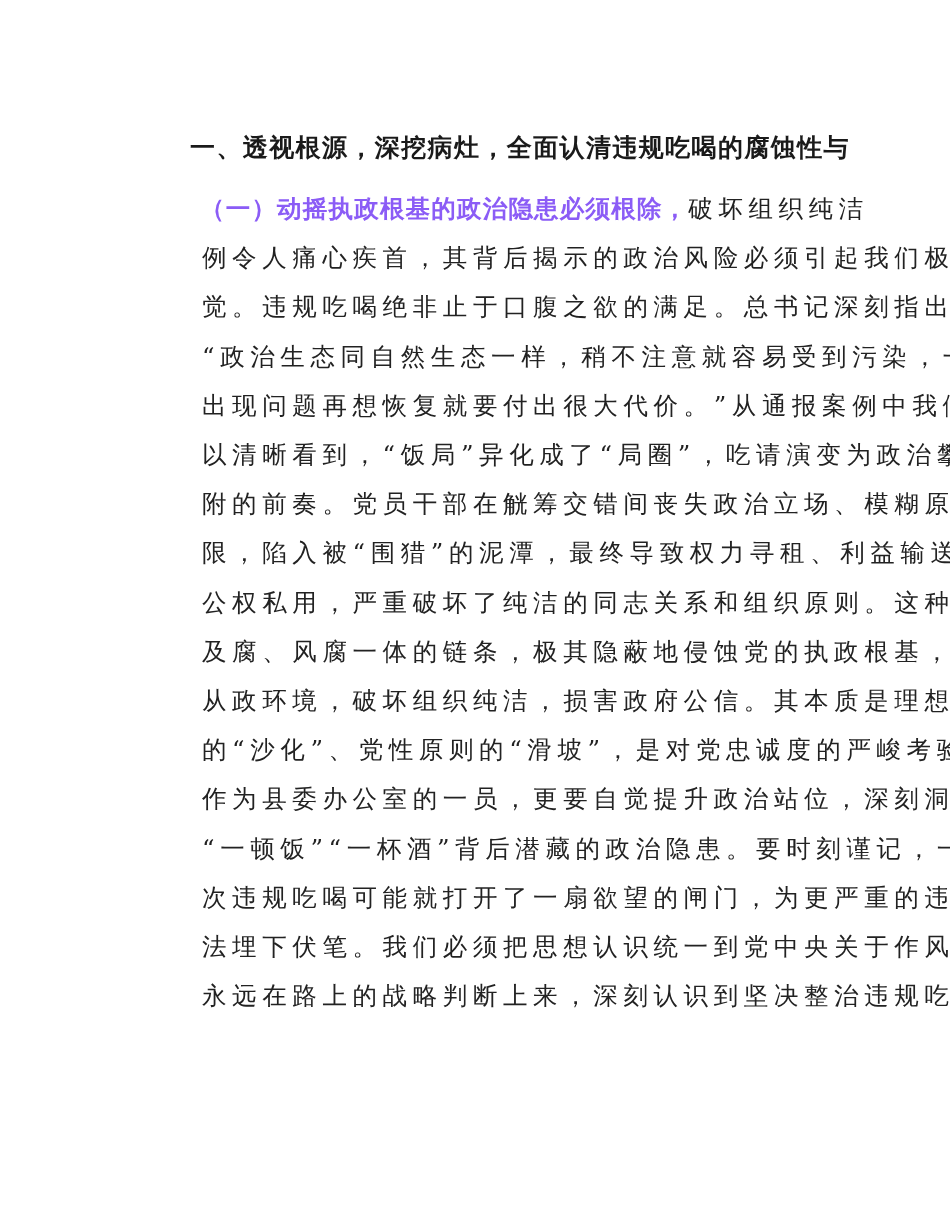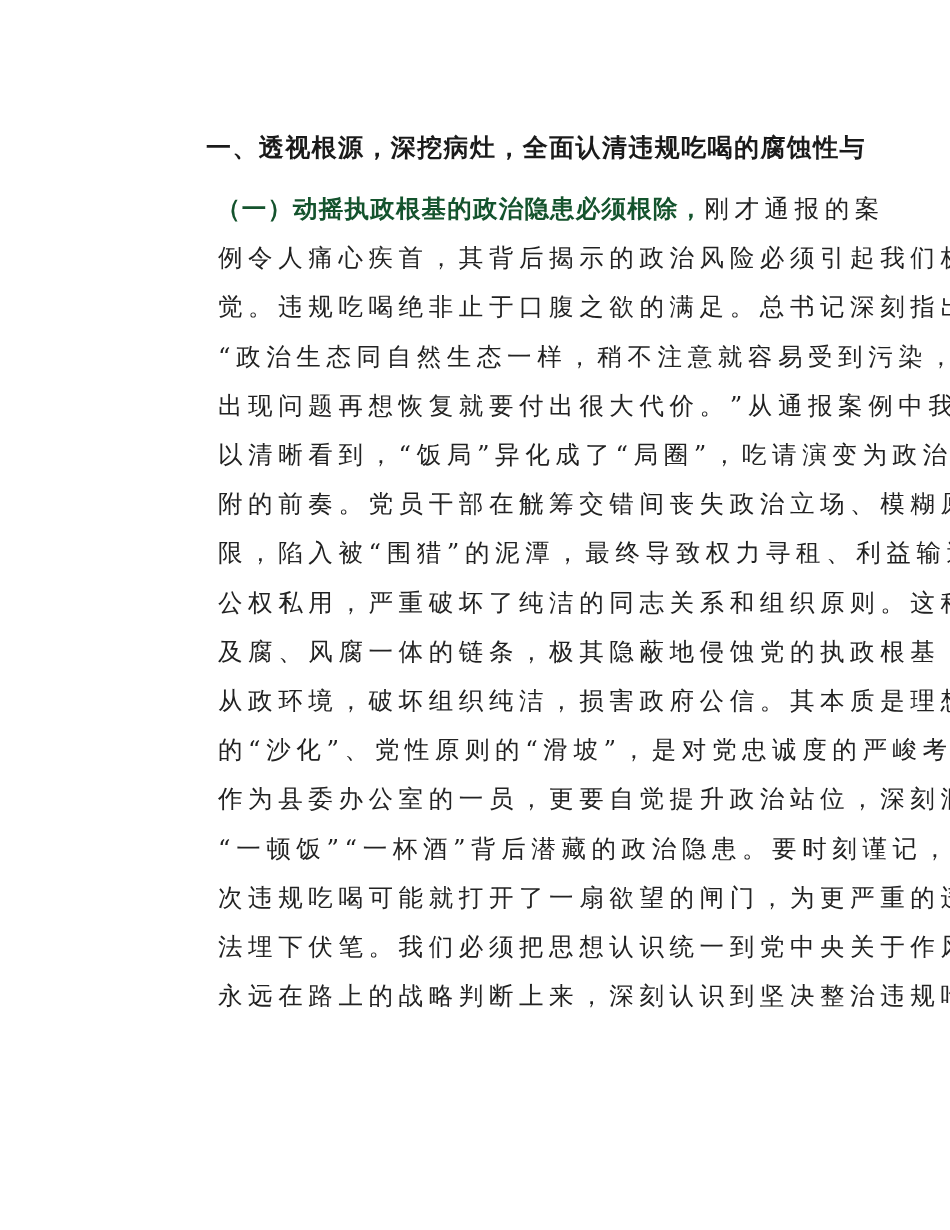--- a/index.html
+++ b/index.html
@@ -8,21 +8,21 @@
       background: #ffffff;
     }
     body {
       width: 950px;
       height: 1230px;
       position: relative;
       overflow: hidden;
     }
     .page {
       position: absolute;
-      left: 158px;
+      left: 142px;
       top: 124px;
       width: 670px;
       color: #1a1a1a;
     }
     .heading {
       font-family: "DejaVu Sans", "Liberation Sans", sans-serif;
       font-weight: 600;
       font-size: 25px;
       line-height: 48px;
       letter-spacing: 1.4px;
@@ -38,21 +38,21 @@
       text-indent: 60px;
       margin: 0;
       text-align: justify;
       font-weight: 300;
       color: #222;
     }
     .lead {
       font-family: Liberation Sans, sans-serif;
       font-weight: 700;
       letter-spacing: 1.2px;
-      color: #14532d;
+      color: #8b5cf6;
     }
     .line {
       display: block;
       white-space: nowrap;
     }
     .para .line:first-child,
     .heading .line:first-child {
       text-indent: 0;
     }
     .indent {
@@ -67,21 +67,21 @@
 </head>
 <body>
 
 <div class="page">
 
   <div class="heading">
     <span class="line"><span class="indent"></span><span>一、透视根源，深挖病灶，全面认清违规吃喝的腐蚀性与</span></span>
   </div>
 
   <div class="para">
-    <span class="line"><span class="indent-lg"></span><span class="lead">（一）动摇执政根基的政治隐患必须根除，</span><span>刚才通报的案</span></span>
+    <span class="line"><span class="indent-lg"></span><span class="lead">（一）动摇执政根基的政治隐患必须根除，</span><span>破坏组织纯洁</span></span>
     <span class="line">例令人痛心疾首，其背后揭示的政治风险必须引起我们极度警</span>
     <span class="line">觉。违规吃喝绝非止于口腹之欲的满足。总书记深刻指出：</span>
     <span class="line">“政治生态同自然生态一样，稍不注意就容易受到污染，一旦</span>
     <span class="line">出现问题再想恢复就要付出很大代价。”从通报案例中我们可</span>
     <span class="line">以清晰看到，“饭局”异化成了“局圈”，吃请演变为政治攀</span>
     <span class="line">附的前奏。党员干部在觥筹交错间丧失政治立场、模糊原则界</span>
     <span class="line">限，陷入被“围猎”的泥潭，最终导致权力寻租、利益输送、</span>
     <span class="line">公权私用，严重破坏了纯洁的同志关系和组织原则。这种由风</span>
     <span class="line">及腐、风腐一体的链条，极其隐蔽地侵蚀党的执政根基，污染</span>
     <span class="line">从政环境，破坏组织纯洁，损害政府公信。其本质是理想信念</span>

